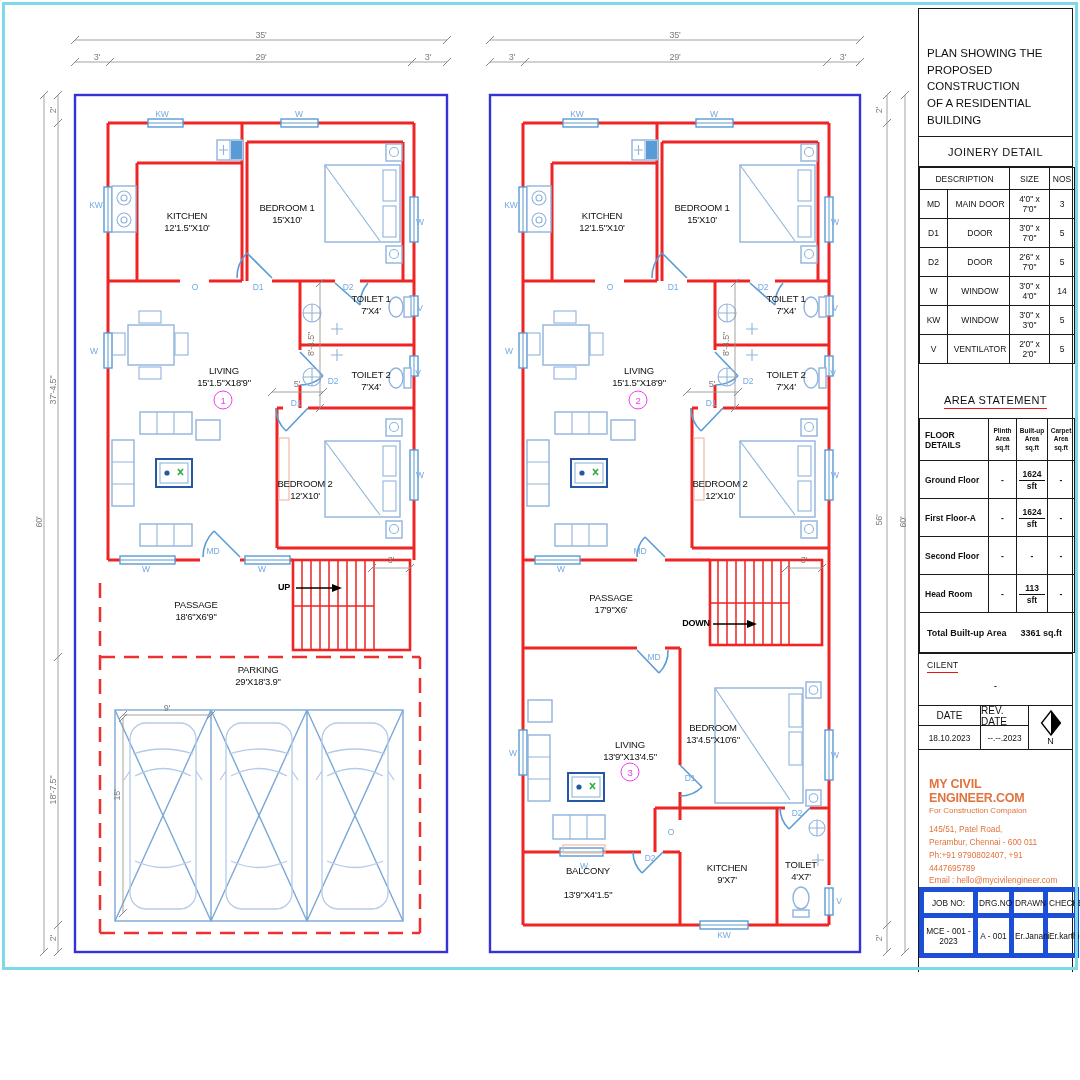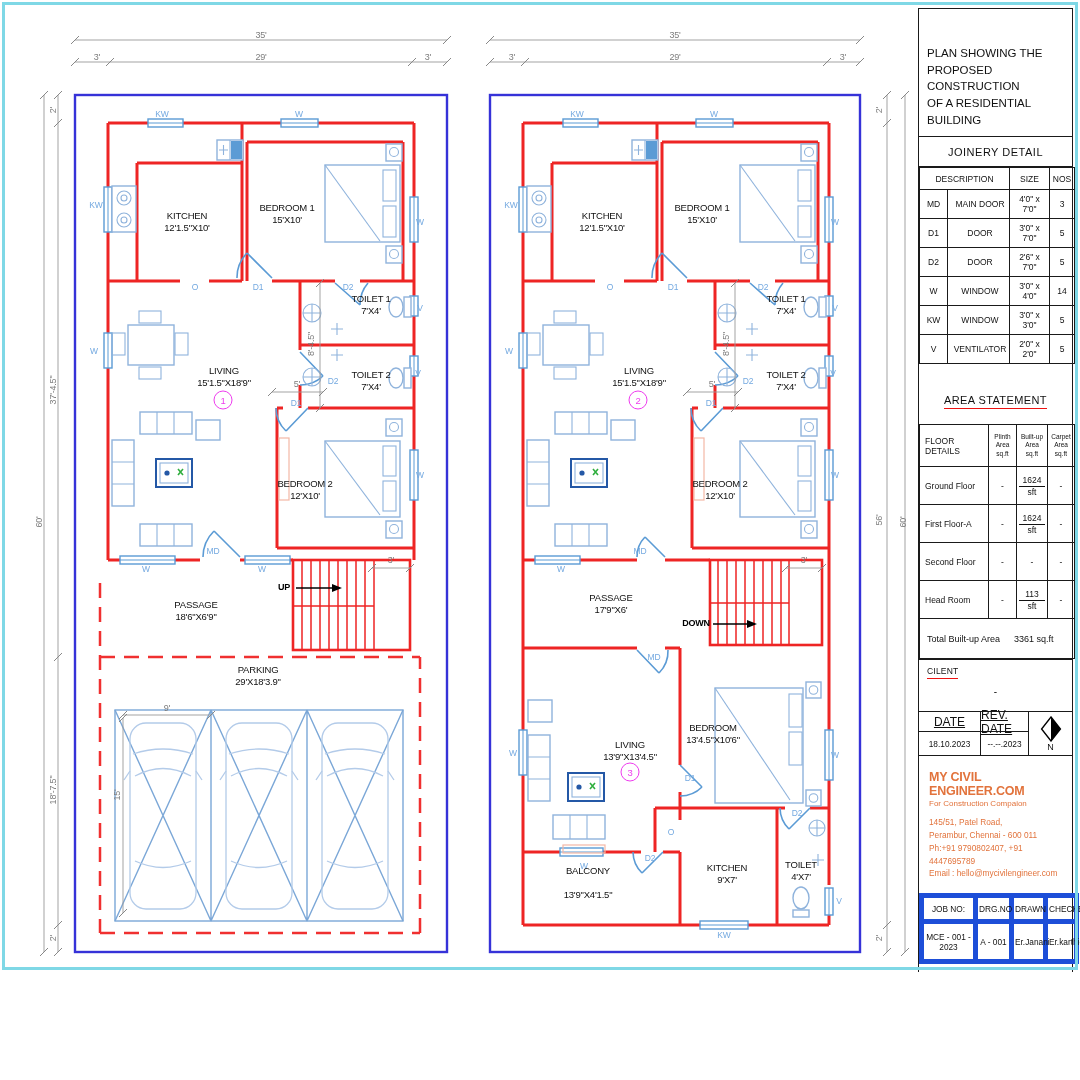--- a/index.html
+++ b/index.html
@@ -51,43 +51,43 @@
   table.jt td,table.jt th{border:1px solid #1a1a1a;font-weight:normal;font-size:8.5px;
         text-align:center;padding:2px 1px;}
   table.jt th{font-size:8.5px;}
   table.jt td.l{text-align:center;padding-left:4px;white-space:pre-line;margin-left:8px;}
   table.jt tr{height:29px;}
   table.jt tr.hrow{height:22px;}
   table.jt tr.fwrow{height:50px;}
   .tb-area-title{margin-top:22px;height:30px;display:flex;align-items:center;justify-content:center;}
   .redline{border-bottom:1.6px solid #e11;padding-bottom:2px;font-size:11px;letter-spacing:.4px;}
   .redline.sm{font-size:8.5px;letter-spacing:.2px;}
-  table.at{width:100%;border-collapse:collapse;table-layout:fixed;margin-top:8px;}
+  table.at{width:100%;border-collapse:collapse;table-layout:fixed;margin-top:2px;font-weight:bold;}
   table.at td{border:1px solid #1a1a1a;text-align:center;font-size:8.5px;padding:1px;}
   table.at td.fl{text-align:left;padding-left:5px;}
   table.at tr.h{height:42px;}
   table.at tr.r{height:38px;}
   table.at td.sub{font-size:6.5px;white-space:pre-line;line-height:1.3;}
   .frtop{display:block;border-bottom:1px solid #111;width:26px;margin:0 auto;padding-bottom:1px;}
   .frbot{display:block;}
   table.at tr.tot{height:40px;}
   table.at tr.tot td{font-size:9px;}
   .tot-in{display:flex;justify-content:flex-start;gap:14px;padding-left:6px;align-items:center;}
   .sec{border-top:1px solid #1a1a1a;padding:6px 8px 0 8px;}
   .client{height:52px;}
   .cval{text-align:center;font-size:10px;margin-top:10px;}
   .drg{height:74px;}
   .dline{text-align:center;font-size:10.5px;letter-spacing:.4px;margin-top:7px;}
   .tb-dates{display:flex;border-top:1px solid #1a1a1a;height:44px;}
   .dcol{flex:0 0 62px;border-right:1px solid #1a1a1a;display:flex;flex-direction:column;}
   .dcol:nth-child(2){flex:0 0 48px;}
   .dcol.north{flex:1;border-right:none;align-items:center;justify-content:center;flex-direction:column;font-size:9px;}
-  .dh{height:20px;border-bottom:1px solid #1a1a1a;display:flex;align-items:center;justify-content:center;font-size:12px;text-decoration:underline;}
+  .dh{height:20px;border-bottom:1px solid #1a1a1a;display:flex;align-items:center;justify-content:center;font-size:10px;}
   .dv{flex:1;display:flex;align-items:center;justify-content:center;font-size:8.3px;}
-  .tb-comp{border-top:1px solid #1a1a1a;height:138px;padding:14px 8px 0 10px;}
+  .tb-comp{border-top:1px solid #1a1a1a;height:138px;padding:27px 8px 0 10px;}
   .cname{font-size:12.5px;font-weight:bold;color:#e2733c;letter-spacing:-0.2px;}
   .ctag{font-size:8px;color:#e2733c;margin-top:1px;}
   .caddr{font-size:8.3px;color:#e2733c;line-height:1.55;}
   .caddr.first{margin-top:8px;}
   table.ft{width:100%;border-collapse:collapse;table-layout:fixed;border-top:1px solid #1a1a1a;}
   table.ft td,table.ft th{border:5px solid #1d4ed8;font-weight:normal;text-align:center;font-size:8.3px;padding:1px;}
   table.ft tr.h{height:26px;}
   table.ft tr.v{height:40px;}
 </style>
 </head>

